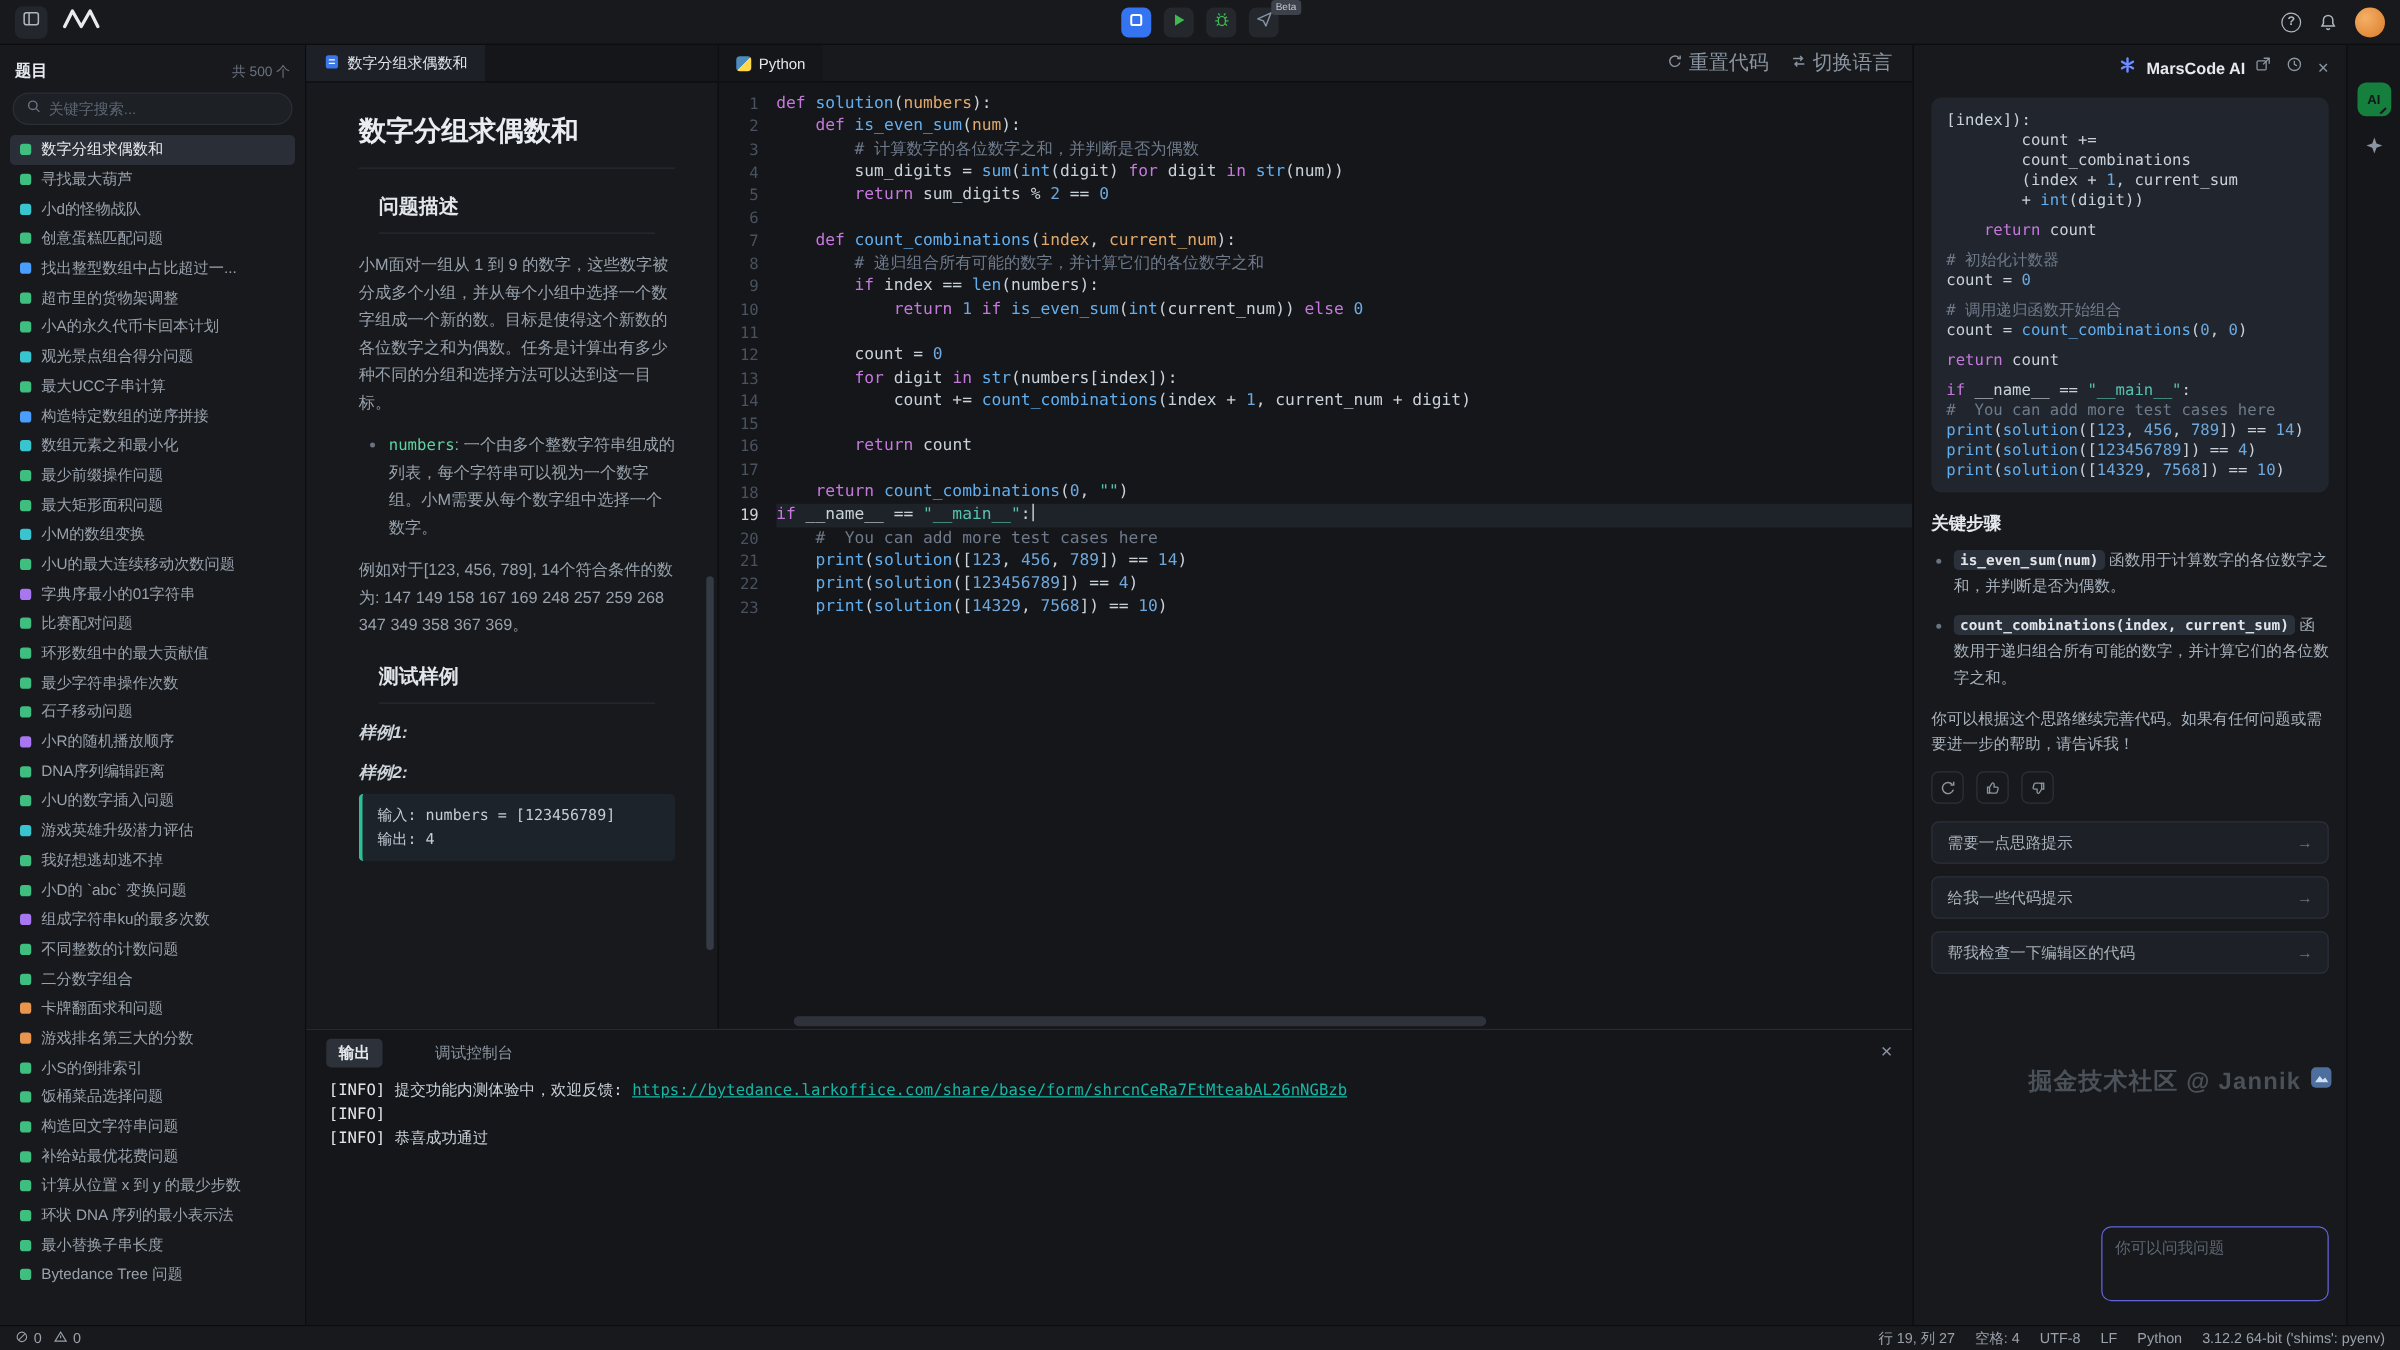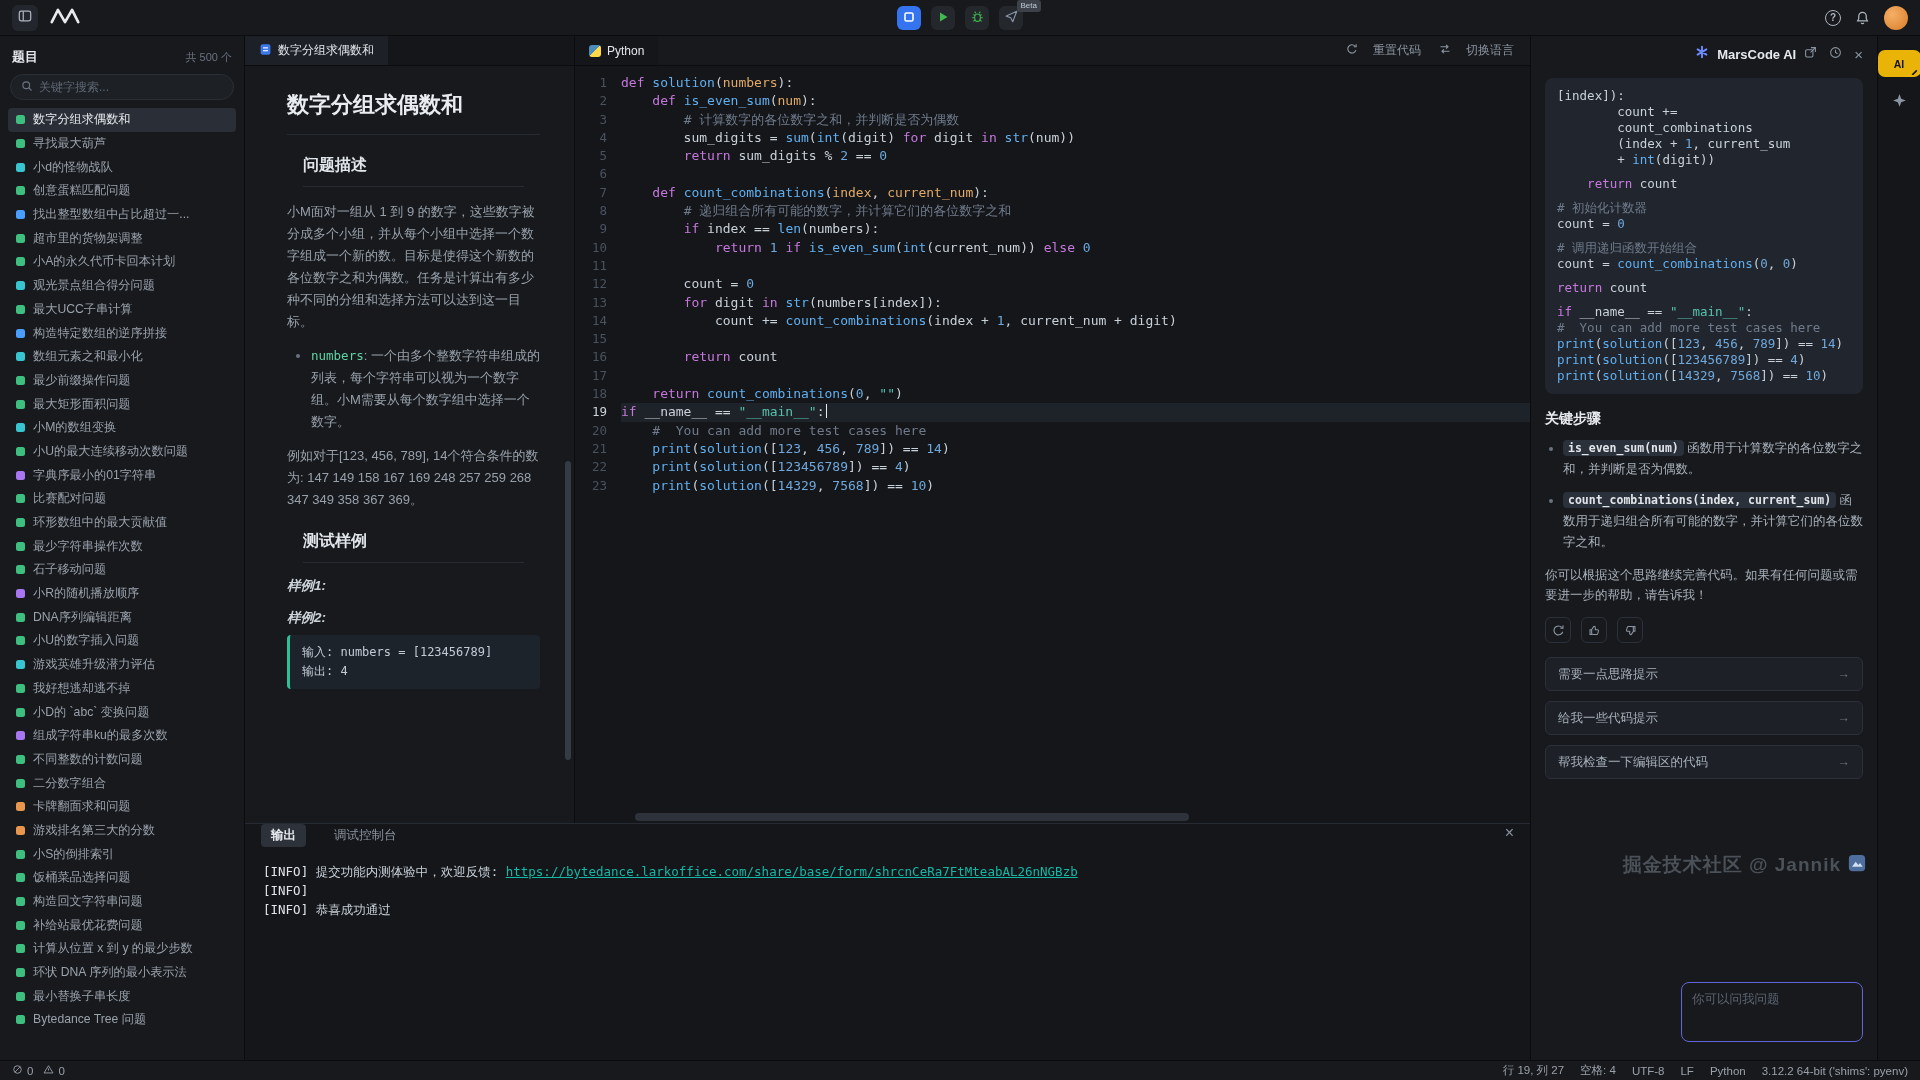--- a/index.html
+++ b/index.html
@@ -58,36 +58,36 @@
   .sample-label { font-size:13.5px; font-style:italic; font-weight:700; color:#cdd4db; margin:14px 0 8px; }
   .sample-block { background:#1d232b; border-left:3px solid #2fbf95; border-radius:4px; padding:8px 12px; font-family:"DejaVu Sans Mono",monospace; font-size:12px; line-height:19px; color:#c3cbd4; margin-bottom:6px; }
   .desc-scrollbar { position:absolute; right:3px; top:54%; width:6px; height:38%; background:#353b44; border-radius:3px; }
 
   
   .editor { flex:1; background:#14161a; display:flex; flex-direction:column; min-width:0; }
   .editor-strip { background:#17191d; }
   .editor-strip .tab.active { background:#14161a; color:#e2e6ea; }
   .py-icon { width:12px; height:12px; border-radius:3px; background:linear-gradient(135deg,#4b8bbe 50%,#ffd94a 50%); }
   .editor-actions { margin-left:auto; display:flex; align-items:center; gap:18px; padding-right:16px; }
-  .act { display:flex; align-items:center; gap:15px; font-size:12px; color:#8b95a1; cursor:pointer; }
+  .act { display:flex; align-items:center; gap:5px; font-size:16px; color:#8b95a1; cursor:pointer; }
   .code-area { flex:1; display:flex; position:relative; overflow:hidden; padding-top:8px; }
   .gutter { width:46px; flex:0 0 46px; text-align:right; padding-right:14px; font-family:"DejaVu Sans Mono",monospace; font-size:12.5px; line-height:18.3px; color:#49525f; }
   .gutter .active { color:#cdd3da; }
   .code { flex:1; font-family:"DejaVu Sans Mono",monospace; font-size:13px; line-height:18.3px; white-space:pre; overflow:hidden; }
   .code .code-line { height:18.3px; }
   .code-line.active-line { background:rgba(124,146,180,0.10); }
   .caret { display:inline-block; width:1.5px; height:14px; background:#e6e9ed; vertical-align:-2px; margin-left:1px; animation:blink 1s steps(1) infinite; }
   @keyframes blink { 50% { opacity:0; } }
   .h-scrollbar { position:absolute; bottom:2px; left:60px; width:58%; height:8px; background:#2e333b; border-radius:4px; }
 
   .t-k{color:#c678dd} .t-f{color:#61afef} .t-n{color:#6fa8dc} .t-s{color:#56c2ae} .t-c{color:#6f7a8a} .t-p{color:#c9d1d9} .t-a{color:#e2a968}
 
   
   .console { height:237px; flex:0 0 237px; background:#14161a; border-top:1px solid #262b33; display:flex; flex-direction:column; }
-  .console-head { height:36px; flex:0 0 36px; display:flex; align-items:flex-start; gap:18px; padding:0 16px; }
+  .console-head { height:36px; flex:0 0 36px; display:flex; align-items:center; gap:32px; padding:0 16px; }
   .c-tab { font-size:12.5px; color:#8b95a1; cursor:pointer; padding:3px 10px; border-radius:4px; }
   .c-tab.active { background:#2c313a; color:#e6e9ed; font-weight:700; }
   .c-close { margin-left:auto; color:#8b95a1; font-size:16px; cursor:pointer; }
   .logs { padding:2px 18px; font-family:"DejaVu Sans Mono",monospace; font-size:12.5px; line-height:19px; color:#c9d1d9; }
   .log-prefix { color:#e2e6ea; }
   .log-link { color:#14b8a6; text-decoration:underline; cursor:pointer; }
 
   
   .ai { width:347px; flex:0 0 347px; background:#17191d; border-left:1px solid #0a0c0e; display:flex; flex-direction:column; position:relative;align-items:flex-end; }
   .ai-head { height:36px; flex:0 0 36px; display:flex; align-items:center; gap:8px; padding:0 14px; }
@@ -109,21 +109,21 @@
   .ai-suggestions { display:flex; flex-direction:column; gap:10px; }
   .suggestion { height:34px; background:#1d2127; border:1px solid #2b313b; border-radius:6px; display:flex; align-items:center; justify-content:space-between; padding:0 12px; font-size:12.5px; color:#a8b1bb; cursor:pointer; }
   .suggestion .arrow { color:#6b7380; }
   .watermark { position:absolute; right:10px; bottom:182px; display:flex; align-items:center; gap:6px; font-size:19px; color:#4b5158; font-weight:600; letter-spacing:1px; pointer-events:none; }
   .ai-input { flex:0 0 84px; padding:10px 14px 14px; }
   .ai-input textarea { width:100%; height:60px; background:transparent; border:1px solid #6065d9; border-radius:8px; resize:none; outline:none; color:#c9d1d9; font-size:12.5px; padding:8px 10px; font-family:inherit; }
   .ai-input textarea::placeholder { color:#5d6673; }
 
   
   .strip { width:43px; flex:0 0 43px; background:#14161a; border-left:1px solid #0a0c0e; display:flex; flex-direction:column; align-items:center; padding-top:14px; gap:16px; }
-  .strip-ai { width:43px; height:27px; background:#eab308; border-radius:7px; display:flex; align-items:center; justify-content:center; font-size:10.5px; font-weight:800; color:#14161a; cursor:pointer; position:relative; }
+  .strip-ai { width:27px; height:27px; background:#15803d; border-radius:7px; display:flex; align-items:center; justify-content:center; font-size:10.5px; font-weight:800; color:#14161a; cursor:pointer; position:relative;margin-top:16px; }
   .strip-ai svg { position:absolute; right:2px; bottom:2px; }
   .strip-icon { cursor:pointer; display:flex; }
 
   
   .statusbar { height:20px; flex:0 0 20px; background:#17191d; border-top:1px solid #0a0c0e; display:flex; align-items:center; padding:0 12px; font-size:11.5px; color:#9aa1ab; }
   .sbar-left { display:flex; gap:10px; align-items:center; }
   .st-item { display:flex; align-items:center; gap:4px; cursor:pointer; }
   .sbar-right { margin-left:auto; display:flex; gap:16px; align-items:center; }
 </style>
 </head>

